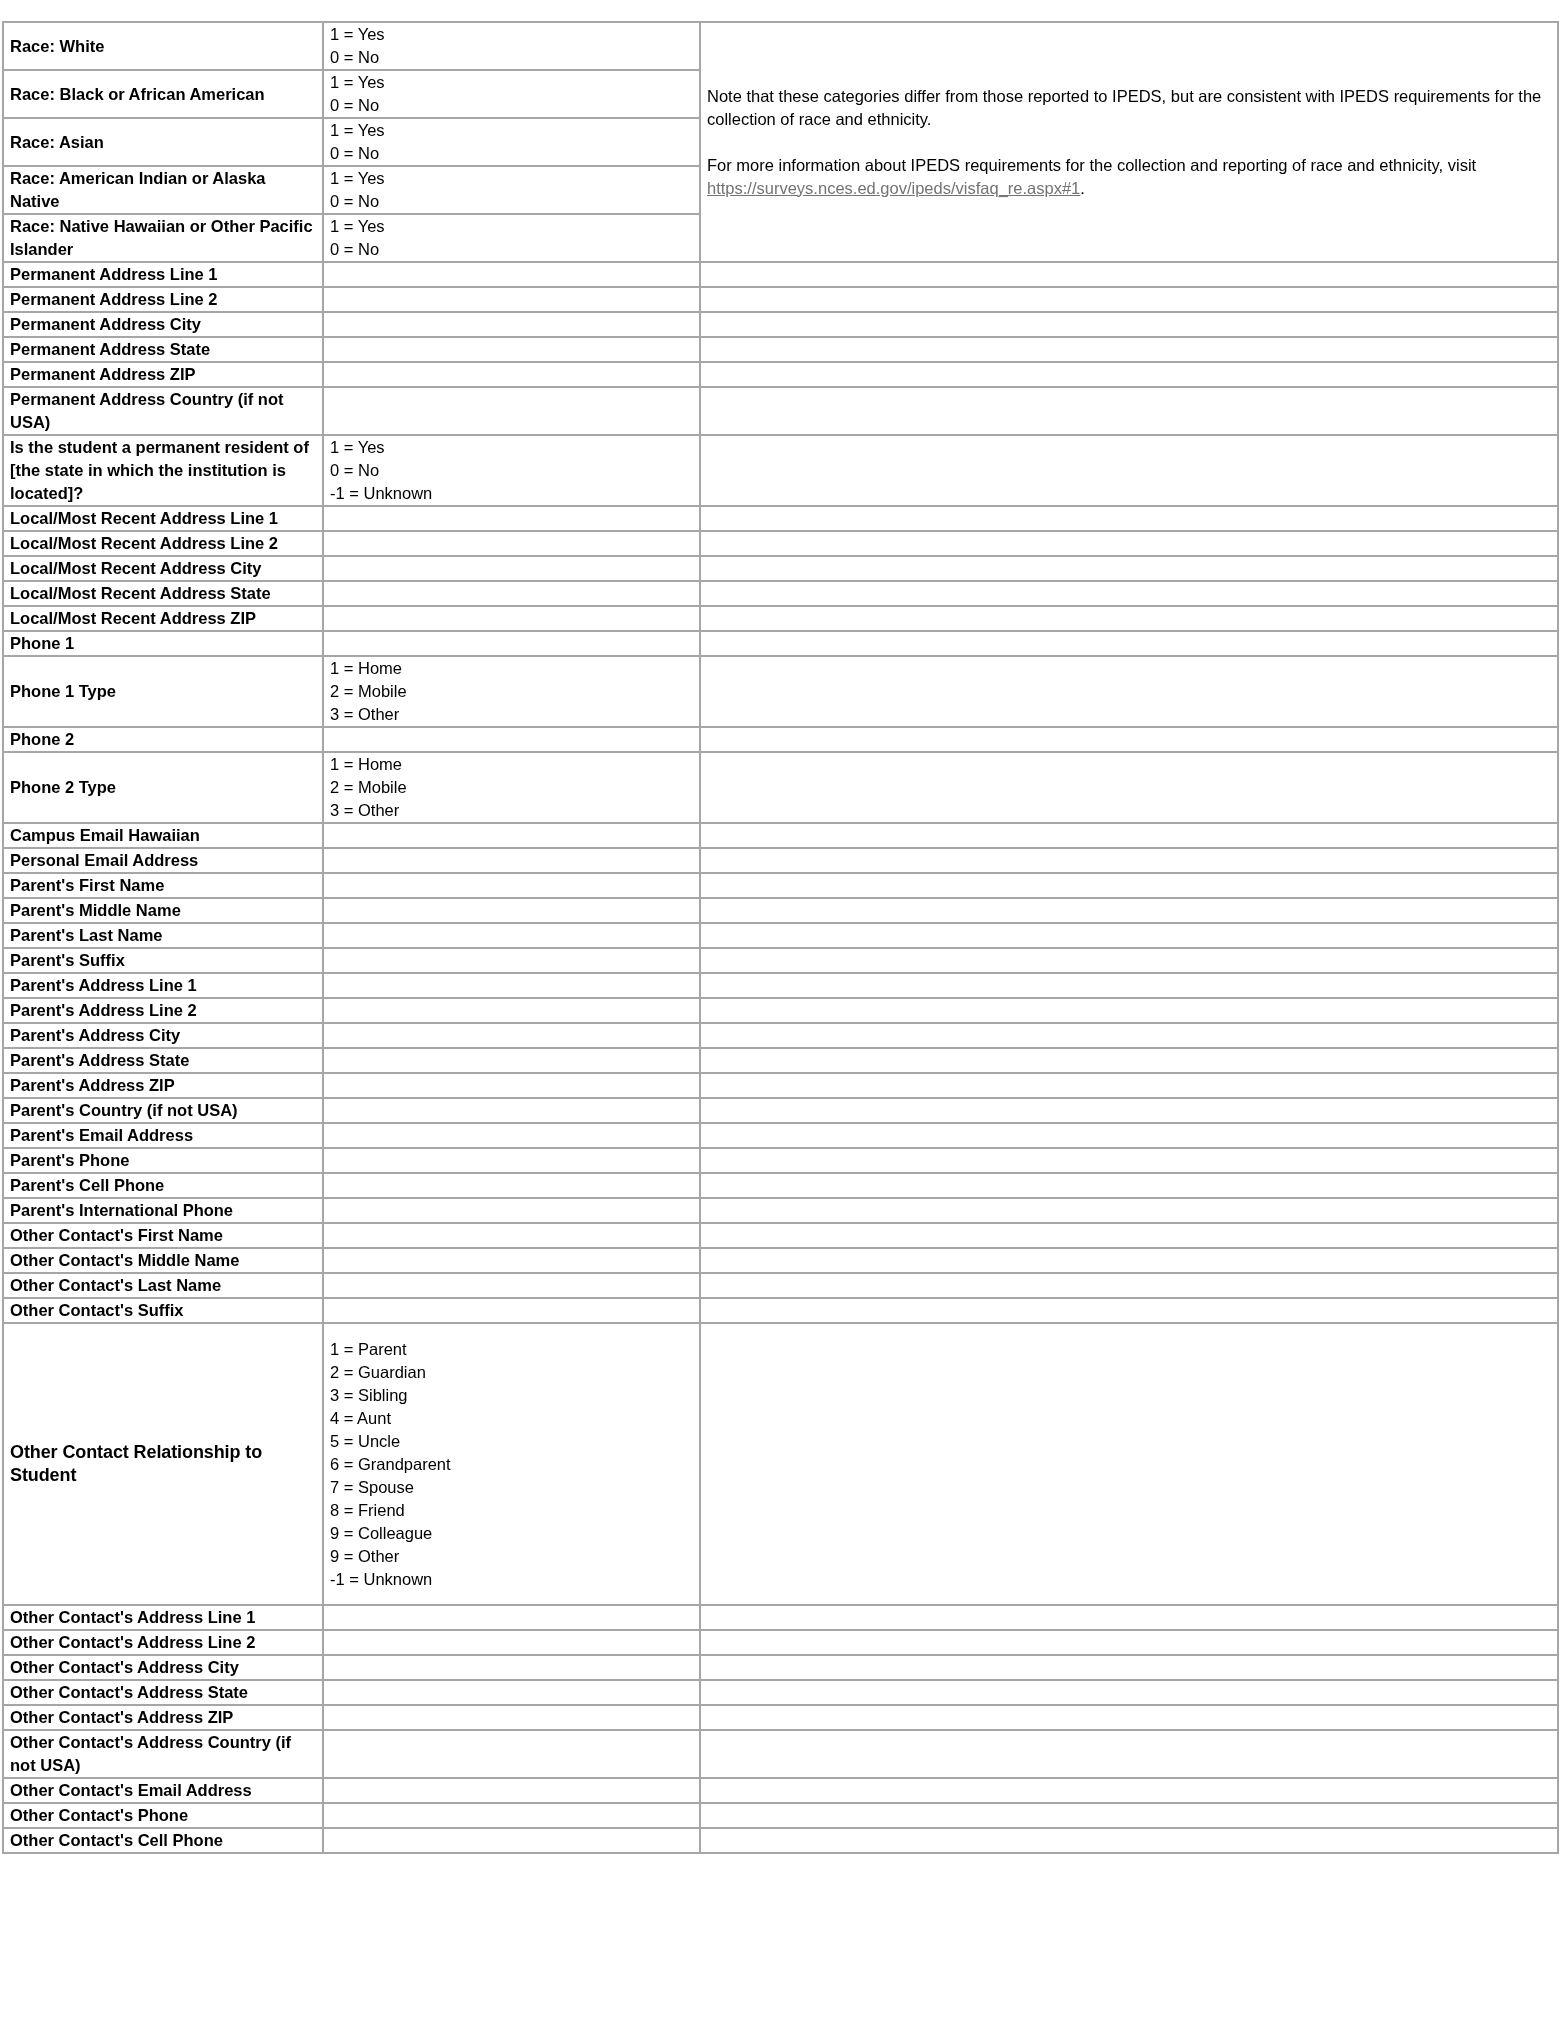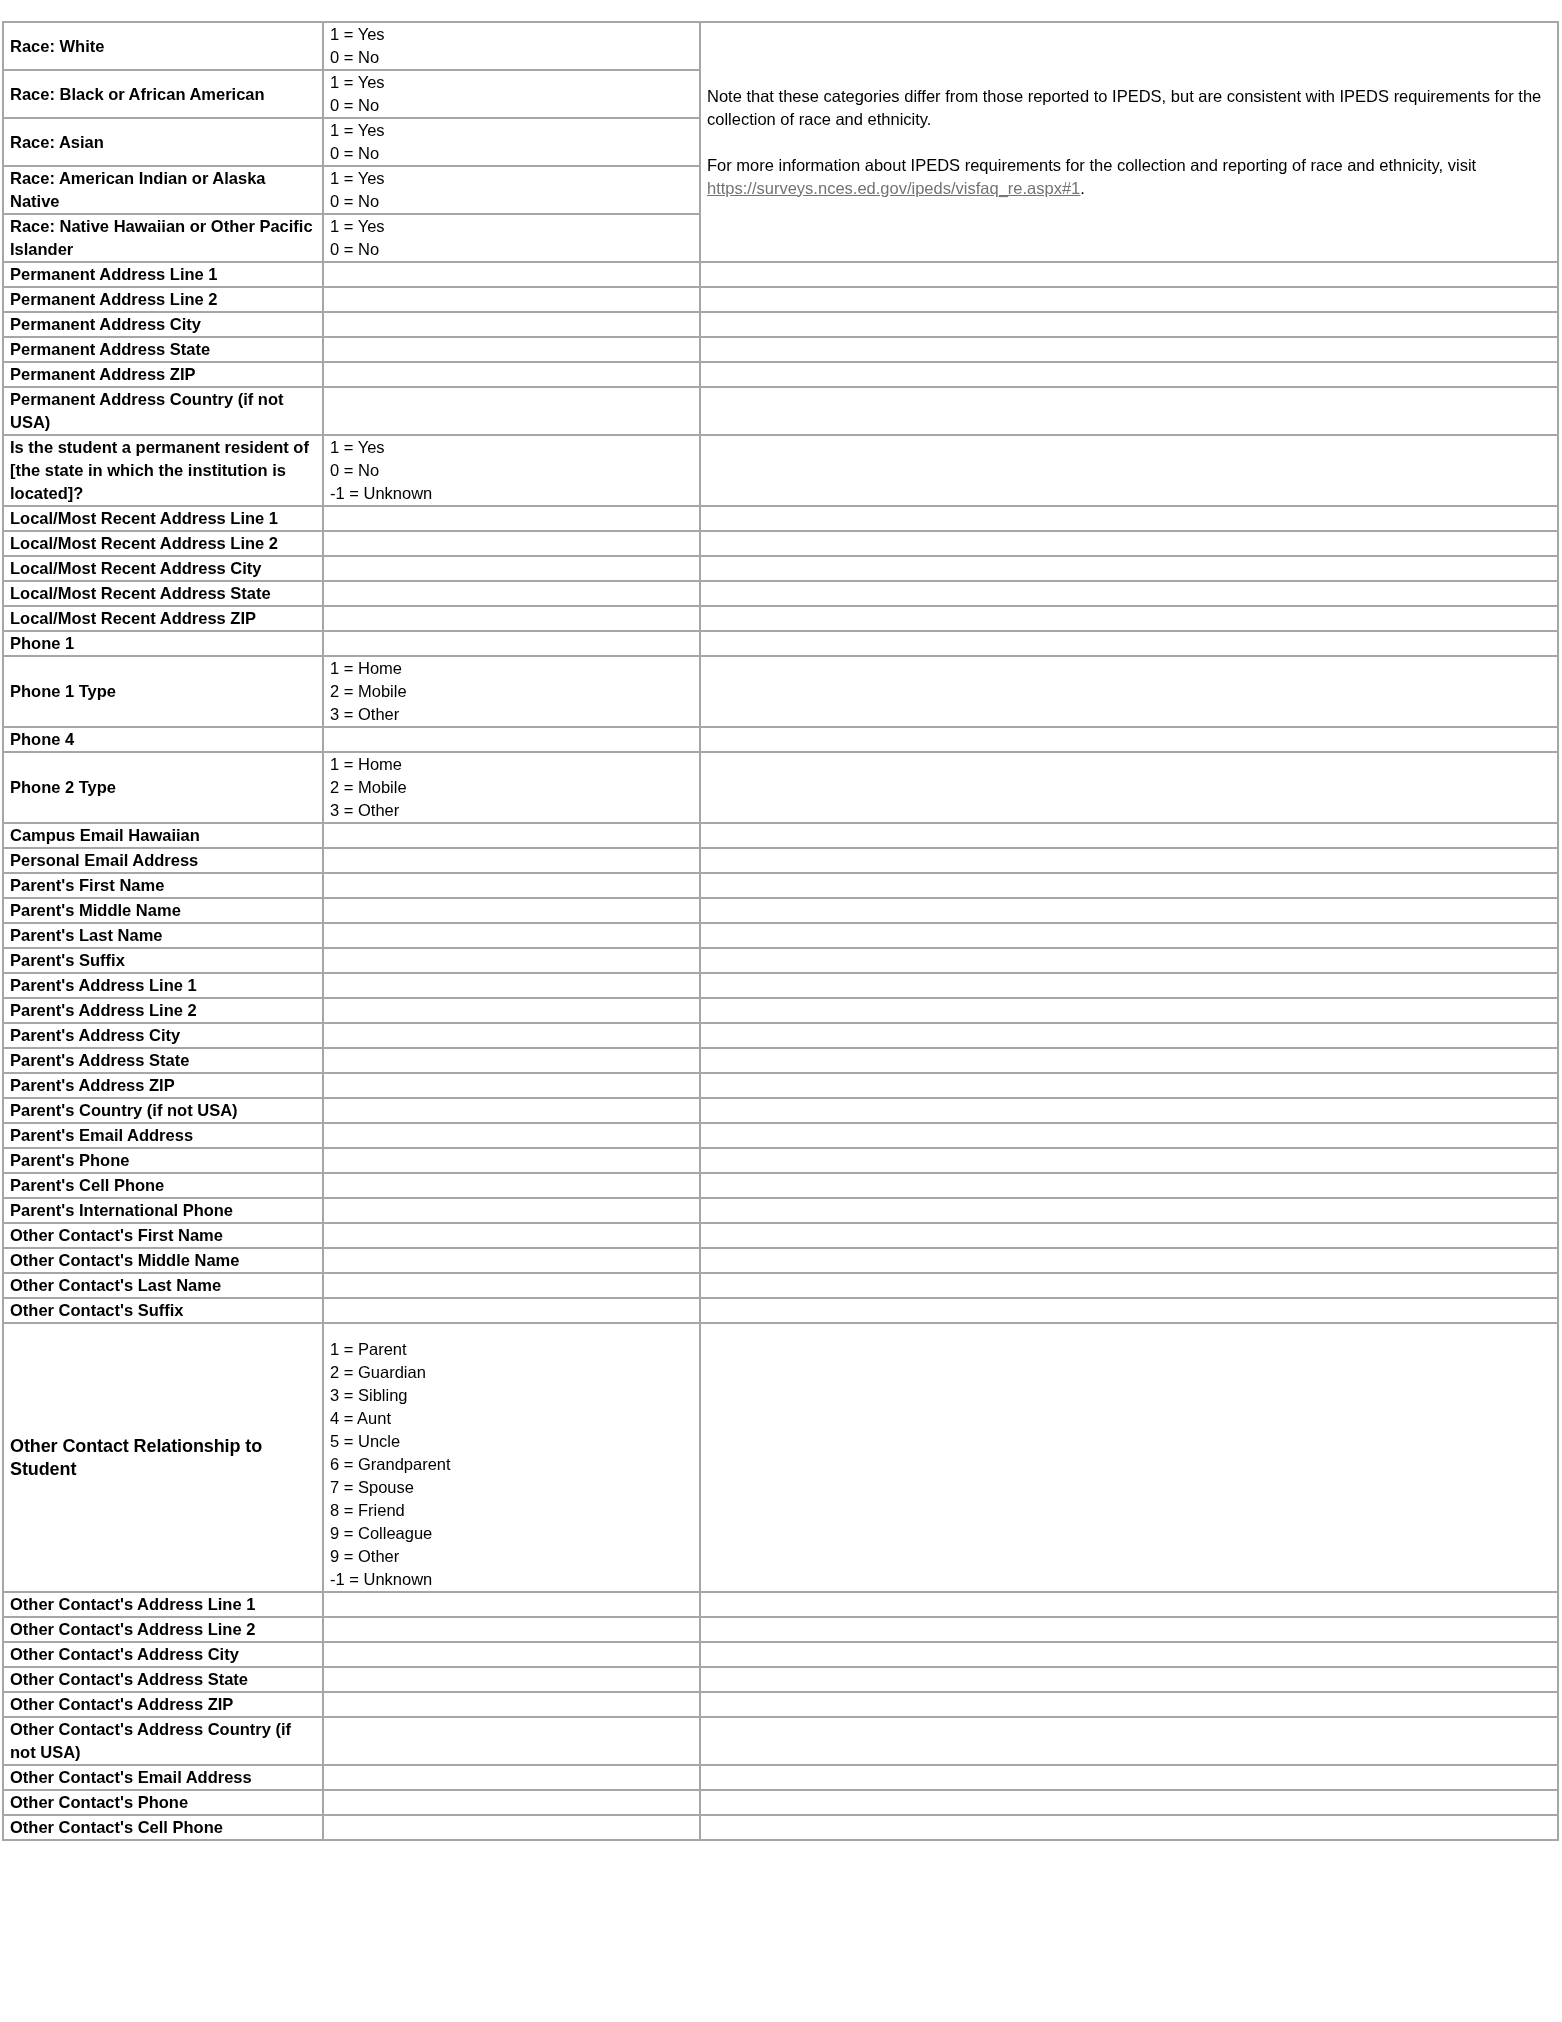--- a/index.html
+++ b/index.html
@@ -42,20 +42,21 @@
   td.values-cell {
     padding-left: 7px;
     border-radius: 12px;
   }
   tr.tall td.label-cell {
     font-size: 18px;
     letter-spacing: -0.1px;
   }
   tr.tall td.values-cell {
     padding-top: 14px;
+    padding-bottom: 13px;
   }
   td.note-cell {
     padding: 0 13px 0 7px;
     vertical-align: middle;
   }
   .spacer-line {
     height: 23px;
   }
   a.note-link {
     color: #737373;
@@ -188,21 +189,21 @@
           <tr>
             <td class="label-cell">Phone 1 Type</td>
             <td class="values-cell">
               <div class="value-line">1 = Home</div>
               <div class="value-line">2 = Mobile</div>
               <div class="value-line">3 = Other</div>
             </td>
             <td></td>
           </tr>
           <tr>
-            <td class="label-cell">Phone 4</td>
+            <td class="label-cell">Phone 2</td>
             <td class="values-cell"></td>
             <td></td>
           </tr>
           <tr>
             <td class="label-cell">Phone 2 Type</td>
             <td class="values-cell">
               <div class="value-line">1 = Home</div>
               <div class="value-line">2 = Mobile</div>
               <div class="value-line">3 = Other</div>
             </td>

